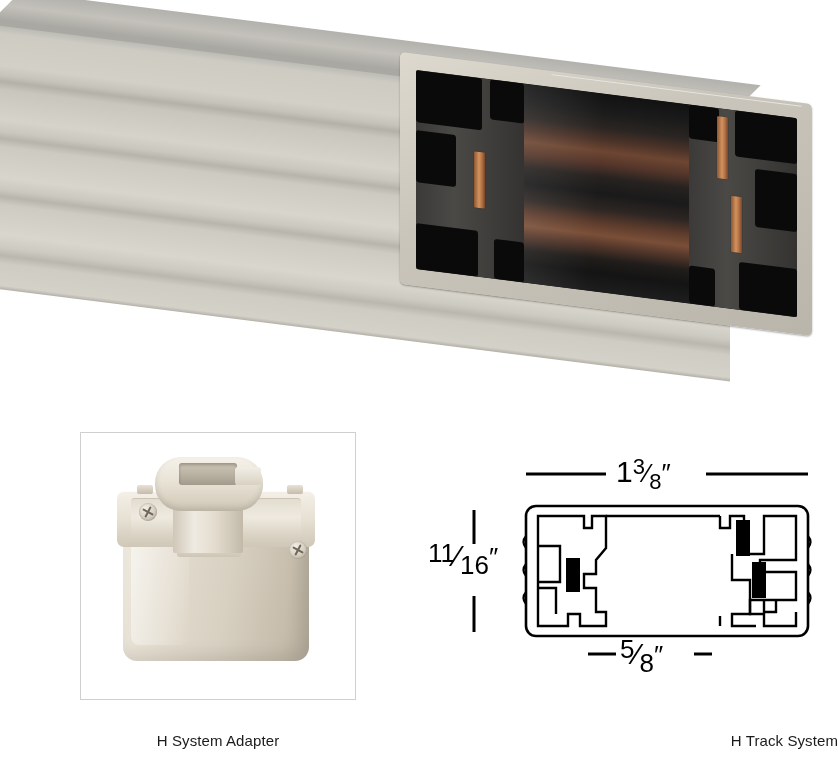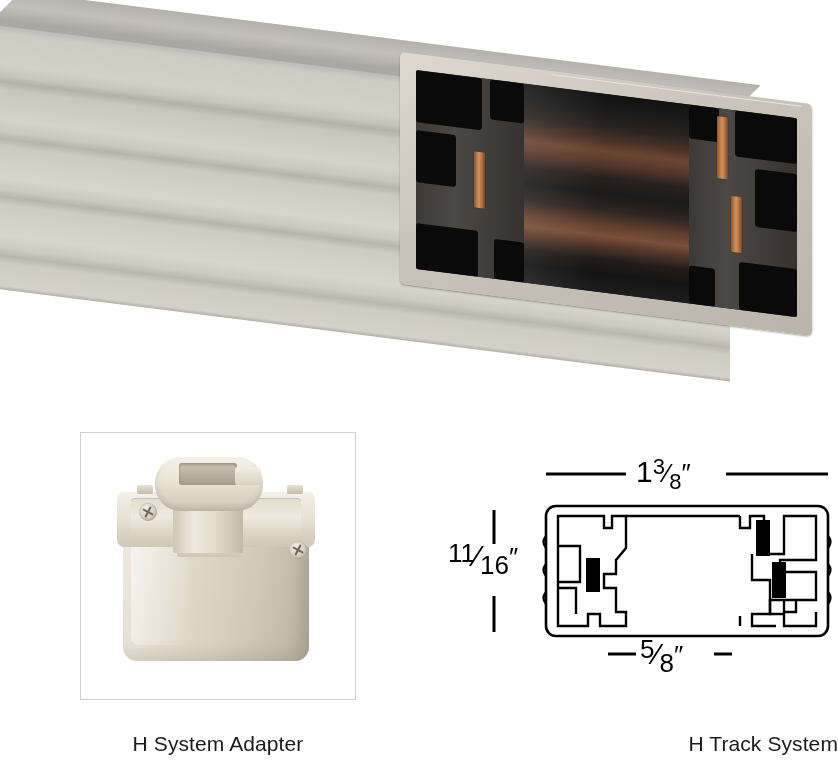--- a/index.html
+++ b/index.html
@@ -241,32 +241,32 @@
     position: absolute;
     left: 96px; top: 108px;
     width: 64px; height: 16px;
     border-radius: 3px;
     background: linear-gradient(180deg, #e9e3d6, #cdc5b5);
   }
 
   
   .caption {
     position: absolute;
-    font-size: 21px;
+    font-size: 15px;
     color: #1b1b1b;
     letter-spacing: .1px;
     white-space: nowrap;
   }
   #caption-adapter { left: 0; top: 732px; width: 436px; text-align: center; }
   #caption-track   { left: 430px; top: 732px; width: 408px; text-align: right; }
 
   
   #tech-drawing {
     position: absolute;
-    left: 440px; top: 436px;
+    left: 420px; top: 436px;
     width: 398px; height: 250px;
   }
   #tech-drawing svg { display: block; }
 
   .dim-text {
     font-family: "Liberation Sans", sans-serif;
     font-size: 30px;
     fill: #000;
   }
   .dim-num { font-size: 30px; }

